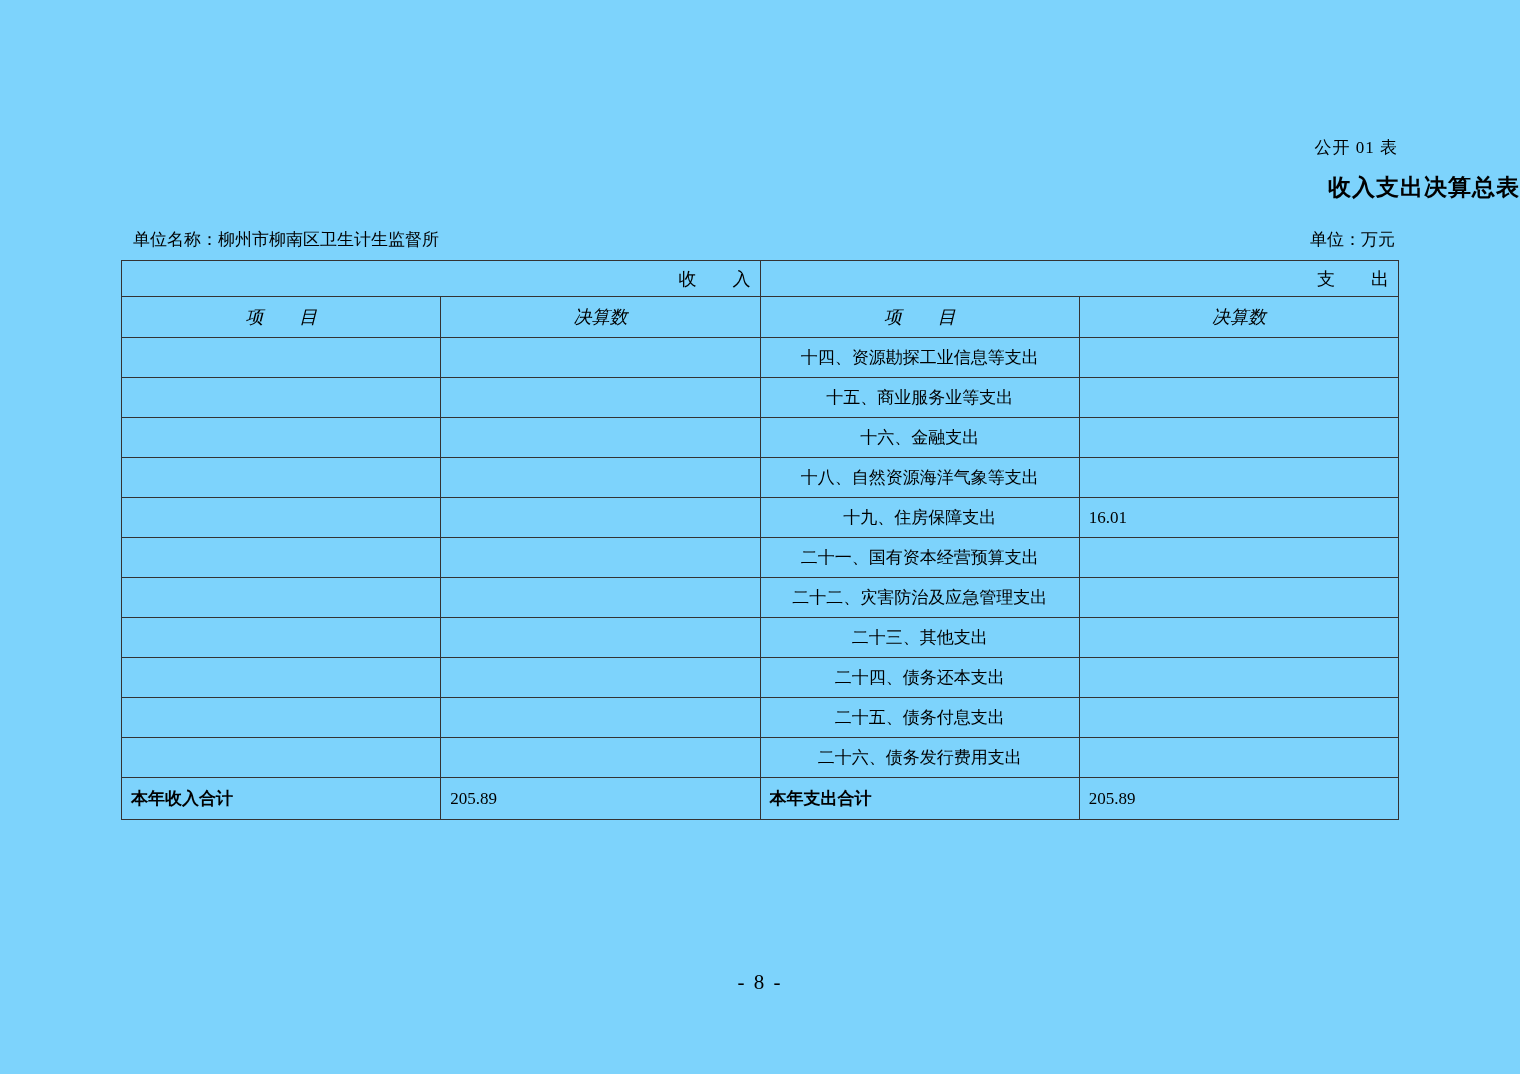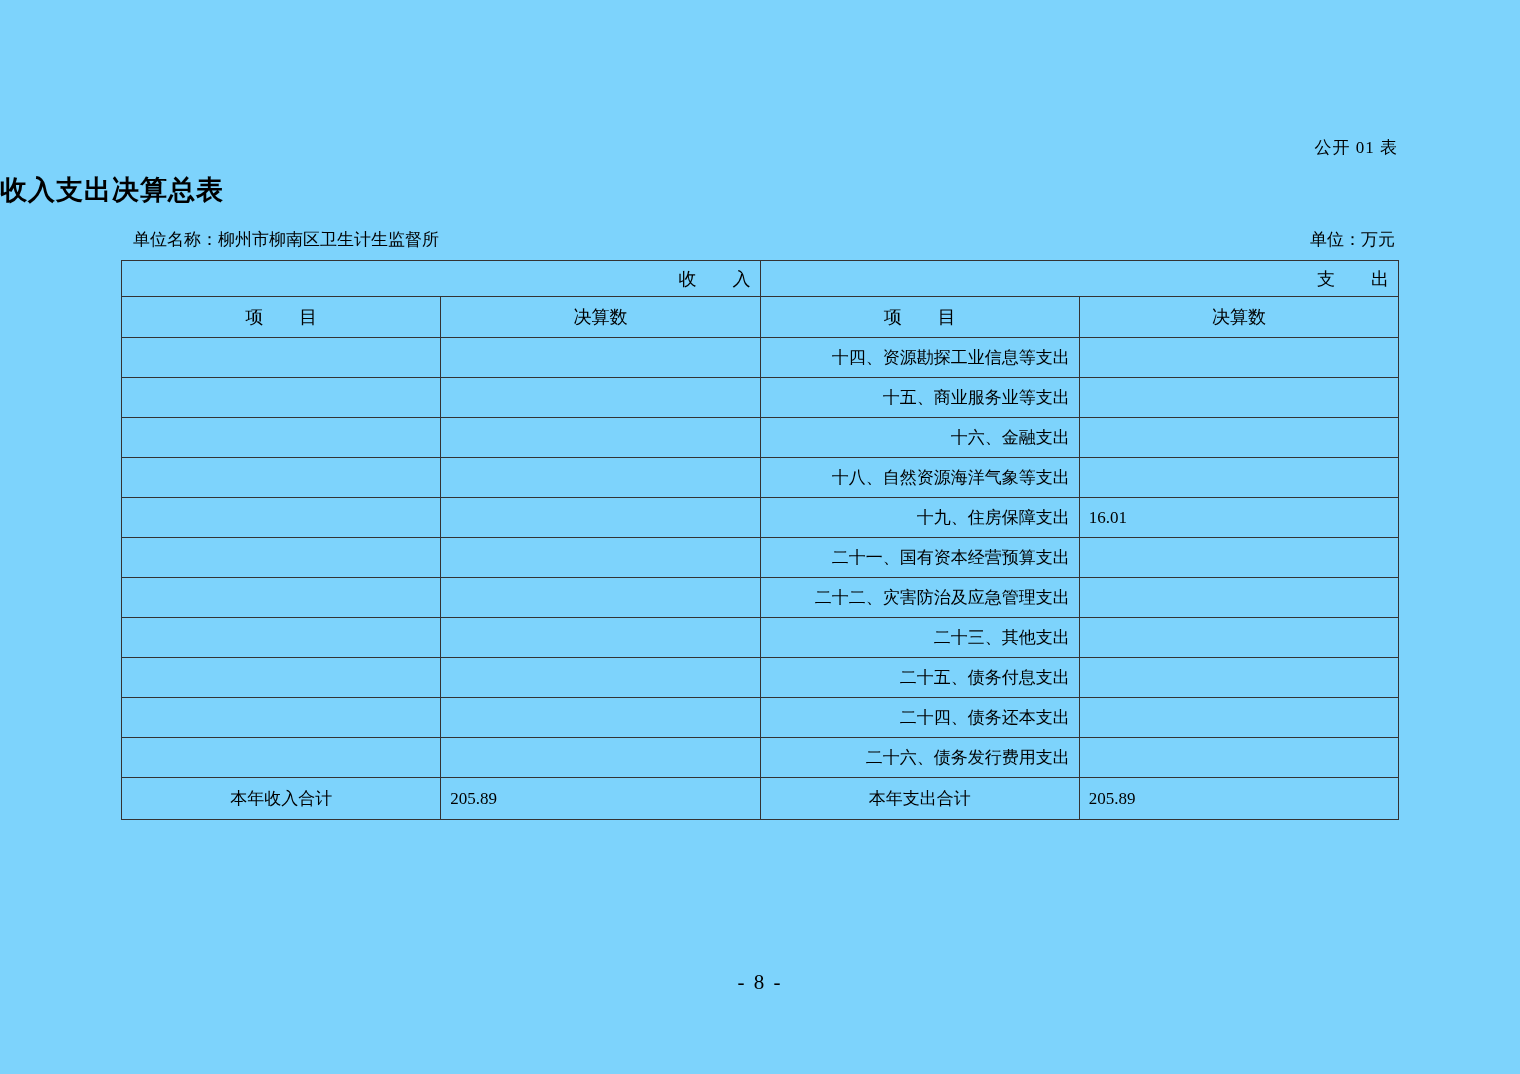--- a/index.html
+++ b/index.html
@@ -22,22 +22,22 @@
     right: 122px;
     font-size: 17px;
     letter-spacing: 1px;
     white-space: pre;
   }
   .doc-title {
     position: absolute;
     top: 172px;
     left: 0;
     width: 100%;
-    text-align: left;
-    font-size: 27px;
+    text-align: right;
+    font-size: 23px;
     font-weight: bold;
     letter-spacing: 1px;
   }
   .meta-row {
     position: absolute;
     top: 228px;
     left: 133px;
     right: 125px;
     display: flex;
     justify-content: space-between;
@@ -54,26 +54,26 @@
   }
   table.main td {
     border: 1px solid #333333;
     font-size: 17px;
     padding: 0 9px;
     overflow: hidden;
     white-space: pre;
     vertical-align: middle;
   }
   tr.hdr-1 td { height: 35px; text-align: right; font-size: 18px; }
-  tr.hdr-2 td { height: 40px; text-align: center; font-size: 18px; }
+  tr.hdr-2 td { height: 40px; text-align: center; font-size: 18px; font-style: italic; }
   tr.body-row td { height: 39px; }
   tr.total-row td { height: 41px; }
-  td.item { text-align: right; }
+  td.item { text-align: center; }
   td.num  { text-align: left; }
-  td.total-label { text-align: center; font-weight: normal; font-size: 18px; }
+  td.total-label { font-weight: bold; font-size: 18px; }
   .page-num {
     position: absolute;
     top: 970px;
     left: 0;
     width: 100%;
     text-align: center;
     font-size: 21px;
     letter-spacing: 2px;
   }
 </style>
@@ -154,27 +154,27 @@
         </tr>
         <tr class="body-row">
           <td class="item"></td>
           <td class="num"></td>
           <td class="item">二十三、其他支出</td>
           <td class="num"></td>
         </tr>
         <tr class="body-row">
           <td class="item"></td>
           <td class="num"></td>
-          <td class="item">二十五、债务付息支出</td>
+          <td class="item">二十四、债务还本支出</td>
           <td class="num"></td>
         </tr>
         <tr class="body-row">
           <td class="item"></td>
           <td class="num"></td>
-          <td class="item">二十四、债务还本支出</td>
+          <td class="item">二十五、债务付息支出</td>
           <td class="num"></td>
         </tr>
         <tr class="body-row">
           <td class="item"></td>
           <td class="num"></td>
           <td class="item">二十六、债务发行费用支出</td>
           <td class="num"></td>
         </tr>
         <tr class="total-row">
         <td class="total-label">本年收入合计</td>

